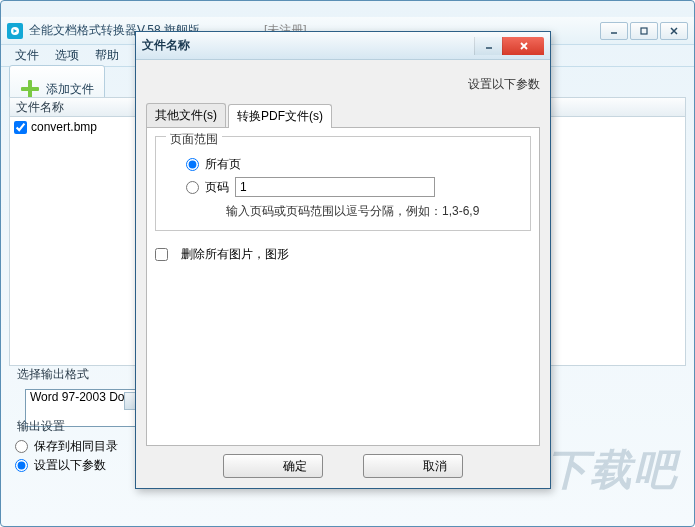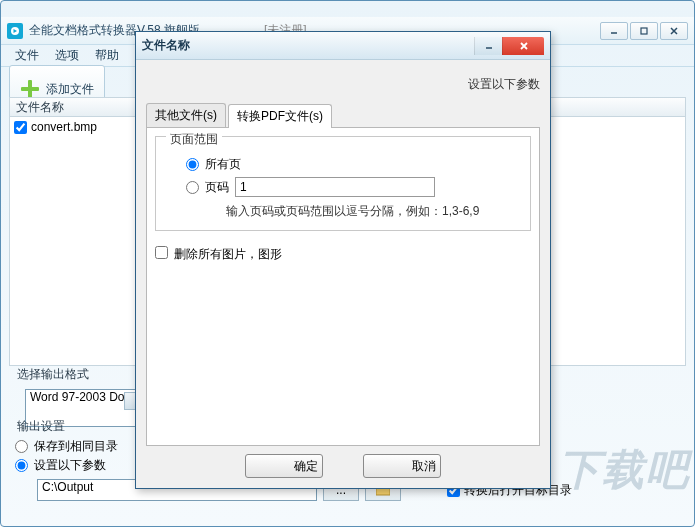--- a/index.html
+++ b/index.html
@@ -37,21 +37,21 @@
 
 .output-block { position: absolute; left: 8px; right: 8px; bottom: 10px; height: 100px; }
 .radio-row { display: flex; align-items: center; gap: 6px; padding: 1px 6px; }
 .radio-row input { width: 13px; height: 13px; }
 .path-row { display: flex; align-items: center; gap: 6px; margin-top: 4px; padding-left: 28px; }
 .path-input { flex: 0 0 280px; height: 22px; border: 1px solid #7a9db5; background: #fff; padding: 0 4px; }
 .small-btn { width: 36px; height: 22px; border: 1px solid #9bb4c4; background: linear-gradient(#fdfdfd,#e3edf2); display: flex; align-items: center; justify-content: center; }
 .chk-row { display: flex; align-items: center; gap: 4px; margin-left: 40px; }
 
 
-.watermark { position: absolute; right: 4px; bottom: 28px; font-size: 42px; font-weight: bold; color: rgba(120,150,170,0.35); font-style: italic; letter-spacing: 2px; pointer-events: none; }
+.watermark { position: absolute; right: 16px; bottom: 28px; font-size: 42px; font-weight: bold; color: rgba(120,150,170,0.35); font-style: italic; letter-spacing: 2px; pointer-events: none; }
 
 
 .dialog { position: absolute; left: 135px; top: 31px; width: 416px; height: 458px; background: #f0f0f0; border: 1px solid #2c5f87; box-shadow: 2px 3px 8px rgba(0,0,0,.25); }
 .dlg-titlebar { height: 28px; background: linear-gradient(#f8fbfd,#d6e7f2); display: flex; align-items: center; padding: 0 6px; border-bottom: 1px solid #b8cfdd; }
 .dlg-title { color: #1b3a52; font-weight: bold; }
 .dlg-spacer { flex: 1; }
 .dlg-winbtn { width: 28px; height: 18px; display: flex; align-items: center; justify-content: center; border-left: 1px solid rgba(0,0,0,.1); }
 .dlg-min { background: linear-gradient(#eef5fa,#cfe1ec); }
 .dlg-close { background: linear-gradient(#f26a5b,#d63b2a); color: #fff; width: 42px; border-radius: 0 2px 0 0; }
 .dlg-close svg { width: 10px; height: 10px; }
@@ -61,23 +61,23 @@
 .tabs { display: flex; border-bottom: 1px solid #b8b8b8; }
 .tab { padding: 3px 8px; border: 1px solid #b8b8b8; border-bottom: none; margin-right: 2px; background: #e9e9e9; border-radius: 3px 3px 0 0; }
 .tab.active { background: #fff; position: relative; top: 1px; }
 .tab-panel { background: #fff; border: 1px solid #b8b8b8; border-top: none; height: 318px; padding: 8px; }
 .fieldset { border: 1px solid #c8c8c8; padding: 8px 10px 10px; margin-bottom: 10px; }
 .fieldset-legend { position: relative; top: -14px; background: #fff; padding: 0 4px; color: #333; display: inline-block; }
 .fieldset-inner { margin-top: -8px; }
 .rrow { display: flex; align-items: center; gap: 6px; padding: 2px 0; }
 .rrow input[type=text] { width: 200px; height: 20px; border: 1px solid #999; padding: 0 4px; }
 .hint { padding-left: 60px; color: #333; margin-top: 4px; }
-.chk-simple { display: flex; align-items: flex-start; gap: 6px; margin-top: 15px; }
+.chk-simple { display: flex; align-items: center; gap: 13px; margin-top: 15px; }
 .dlg-buttons { position: absolute; left: 0; right: 0; bottom: 10px; display: flex; justify-content: center; gap: 40px; }
-.dlg-btn { width: 78px; height: 24px; border: 1px solid #8a8a8a; background: linear-gradient(#fefefe,#e4e4e4); border-radius: 3px; display: flex; align-items: center; justify-content: center; padding-left: 44px; }
+.dlg-btn { width: 100px; height: 24px; border: 1px solid #8a8a8a; background: linear-gradient(#fefefe,#e4e4e4); border-radius: 3px; display: flex; align-items: center; justify-content: center; padding-left: 44px; }
 </style>
 </head>
 <body>
 
 <div class="main-window">
 
   <div class="titlebar">
     <span class="title-icon">
       <svg viewBox="0 0 10 10">
           <circle cx="5" cy="5" r="4" fill="#fff"></circle>
@@ -142,35 +142,20 @@
 
   <div class="output-block">
     <div class="section-label">输出设置</div>
     <div class="radio-row">
       <input type="radio" name="outdir" style="">
       <span>保存到相同目录</span>
     </div>
     <div class="radio-row">
       <input type="radio" name="outdir" checked="" style="">
       <span>设置以下参数</span>
-    </div>
-    <div class="path-row">
-      <div class="path-input"><span>C:\Output</span></div>
-      <div class="small-btn">
-          <span>...</span>
-        </div>
-      <div class="small-btn">
-        <svg width="14" height="12" viewBox="0 0 14 12">
-            <path d="M0 2 h5 l1 1 h8 v8 h-14 z" fill="#f4cf6a" stroke="#b89436"></path>
-          </svg>
-      </div>
-      <div class="chk-row">
-        <input type="checkbox" checked="" style="">
-        <span>转换后打开目标目录</span>
-      </div>
     </div>
   </div>
 
   <div class="watermark">下载吧</div>
 </div>
 
 <div class="dialog">
   <div class="dlg-titlebar">
     <span class="dlg-title">文件名称</span>
     <span class="dlg-spacer"></span>

